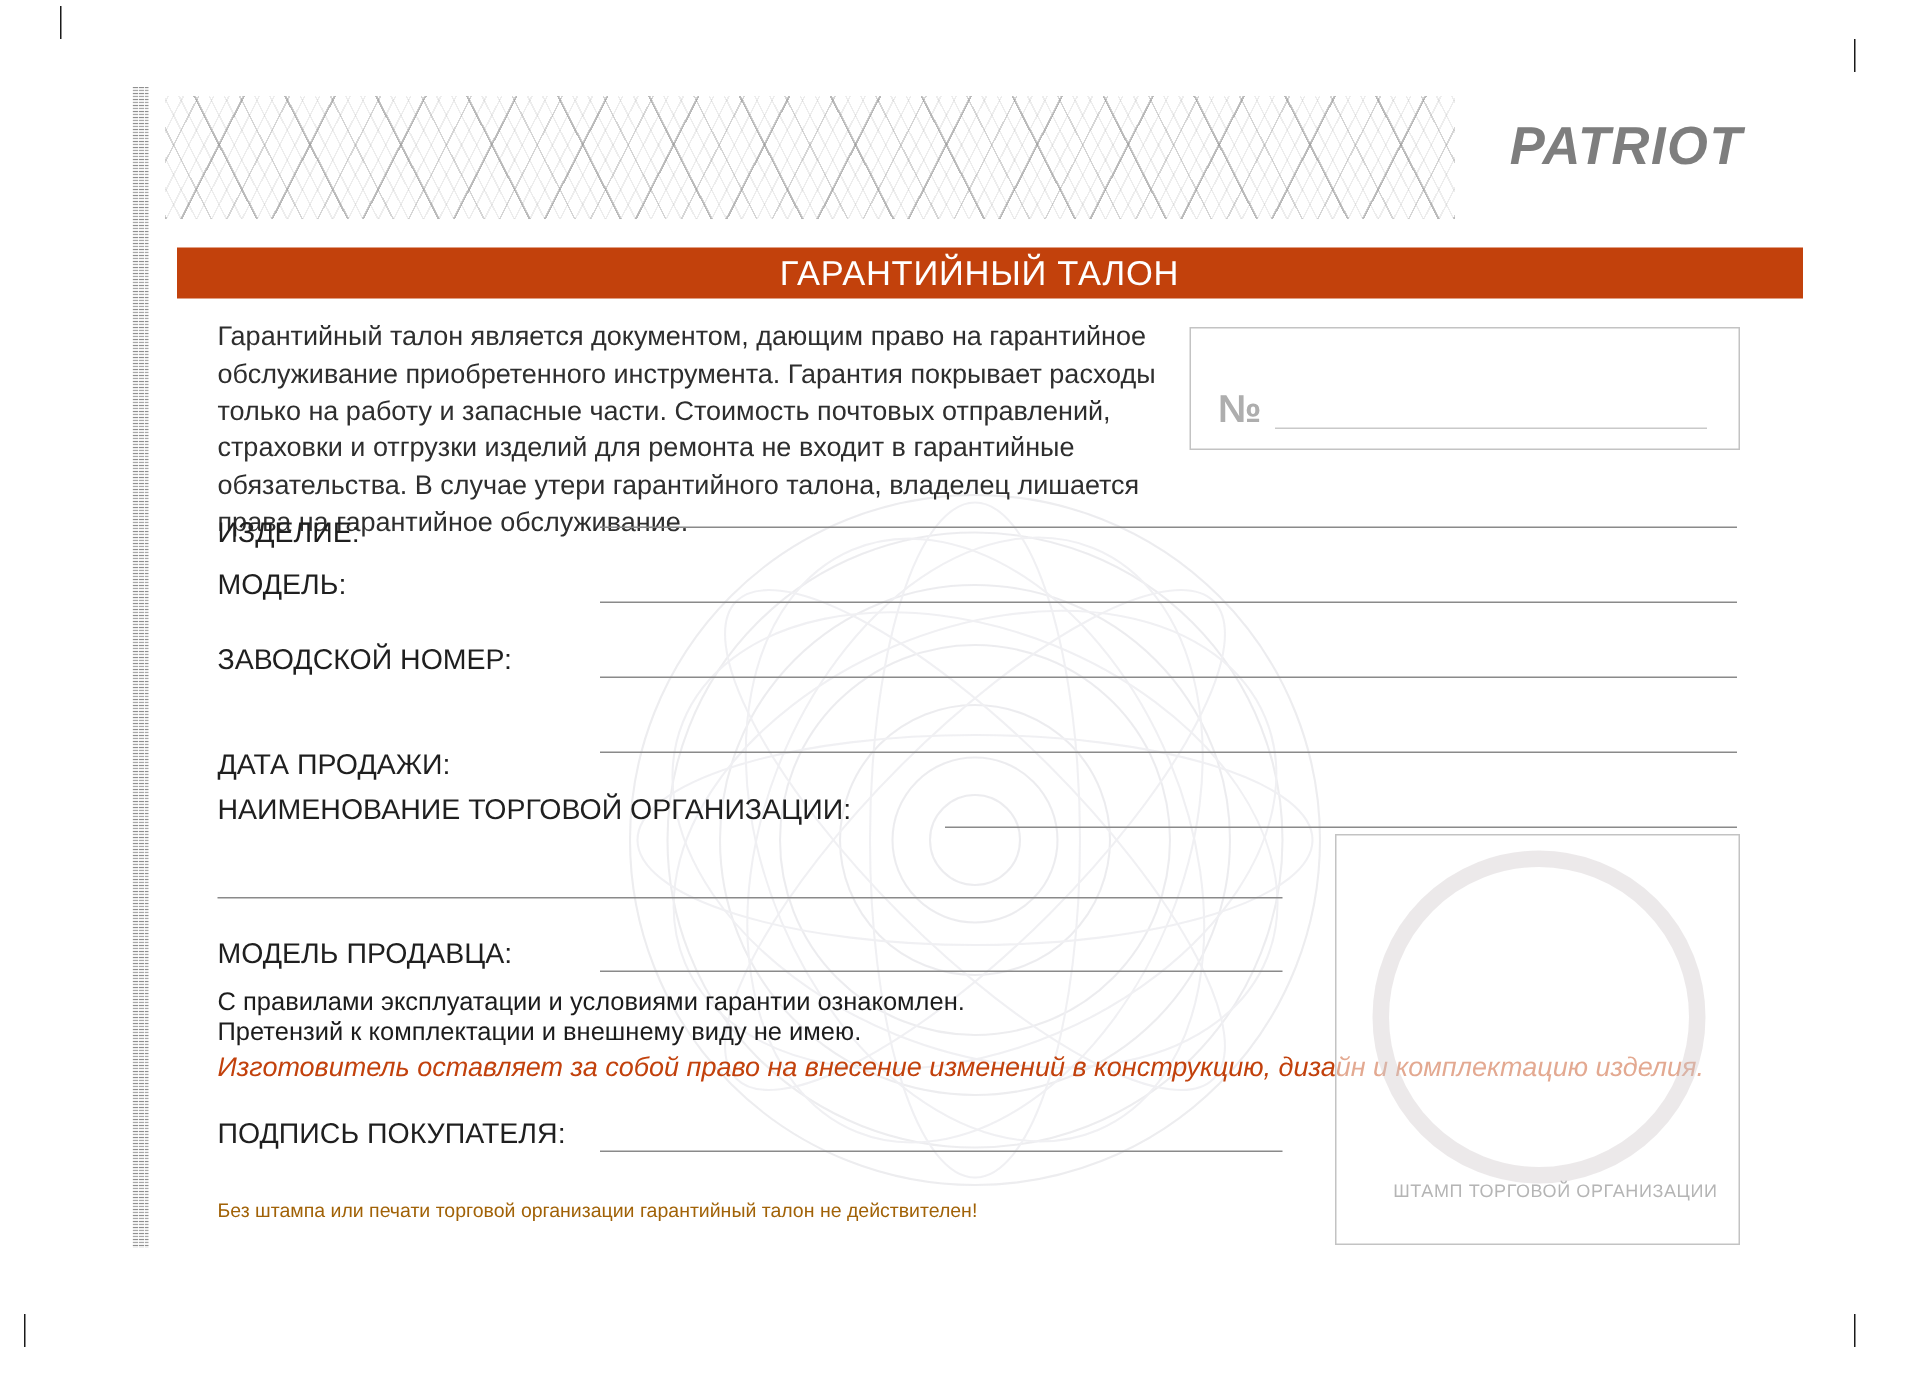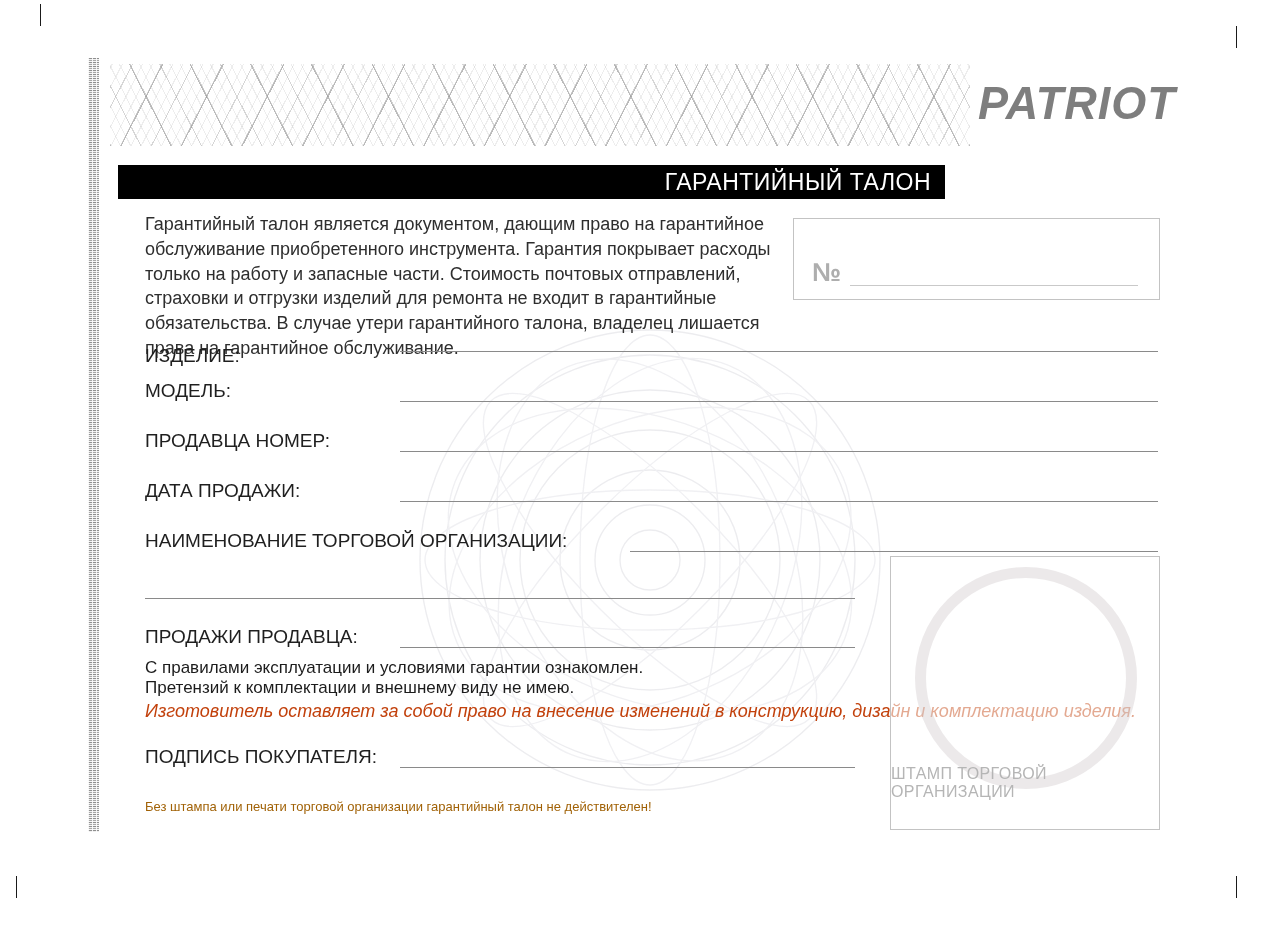--- a/index.html
+++ b/index.html
@@ -32,29 +32,29 @@
       repeating-linear-gradient(63deg,  rgba(145,145,145,.40) 0 1.5px, transparent 1.5px 54px),
       repeating-linear-gradient(-63deg, rgba(145,145,145,.40) 0 1.5px, transparent 1.5px 54px),
       repeating-linear-gradient(63deg,  rgba(160,160,160,.30) 0 1px, transparent 1px 27px),
       repeating-linear-gradient(-63deg, rgba(160,160,160,.30) 0 1px, transparent 1px 27px),
       repeating-linear-gradient(63deg,  rgba(175,175,175,.22) 0 1px, transparent 1px 9px),
       repeating-linear-gradient(-63deg, rgba(175,175,175,.22) 0 1px, transparent 1px 9px);
   }
 
   .brand-logo{
     position:absolute; left:978px; top:78px; width:184px; height:40px;
-    font-size:45px; font-weight:bold; font-style:italic;
+    font-size:35px; font-weight:bold; font-style:italic;
     letter-spacing:1px; color:#7e7e7e; text-align:right;
     transform:scaleY(1.02);
   }
 
   .title-bar{
-    position:absolute; left:118px; top:165px; width:827px; height:34px;
-    background:#000000; color:#ffffff;
-    display:flex; align-items:center; justify-content:flex-end;
+    position:absolute; left:118px; top:165px; width:1084px; height:34px;
+    background:#c2410c; color:#ffffff;
+    display:flex; align-items:center; justify-content:center;
     padding-right:14px; font-size:23px; letter-spacing:.5px;
   }
 
   .intro-text{
     position:absolute; left:145px; top:212px; width:635px;
     font-size:18px; line-height:1.38; color:#2e2e2e;
   }
 
   .number-box{
     position:absolute; left:793px; top:218px; width:367px; height:82px;
@@ -87,22 +87,22 @@
   .stamp-box{
     position:absolute; left:890px; top:556px; width:270px; height:274px;
     border:1px solid #c3c3c3; background:rgba(255,255,255,.55);
   }
   .stamp-circle{
     position:absolute; left:24px; top:10px; width:222px; height:222px;
     border-radius:50%;
     border:11px solid rgba(205,196,200,.38);
   }
   .stamp-box-label{
-    position:absolute; left:0; right:4px; bottom:28px;
-    text-align:left; font-size:16px; letter-spacing:.4px; color:#b5b5b5;
+    position:absolute; left:0; right:14px; bottom:28px;
+    text-align:right; font-size:12px; letter-spacing:.4px; color:#b5b5b5;
   }
 
   .watermark{ position:absolute; left:405px; top:325px; pointer-events:none; }
 </style>
 </head>
 <body>
 
 <div class="page">
 
   <div class="crop v" style="left:40px; top:4px;"></div>
@@ -148,31 +148,31 @@
     <span class="num-label">№</span>
     <div class="num-line"></div>
   </div>
 
   <div class="field-label" style="top:345px;">ИЗДЕЛИЕ:</div>
   <div class="field-line" style="left:400px; top:351px; width:758px;"></div>
 
   <div class="field-label" style="top:380px;">МОДЕЛЬ:</div>
   <div class="field-line" style="left:400px; top:401px; width:758px;"></div>
 
-  <div class="field-label" style="top:430px;">ПРОДАВЦА НОМЕР:</div>
+  <div class="field-label" style="top:430px;">ЗАВОДСКОЙ НОМЕР:</div>
   <div class="field-line" style="left:400px; top:451px; width:758px;"></div>
 
-  <div class="field-label" style="top:480px;">ДАТА ПРОДАЖИ:</div>
+  <div class="field-label" style="top:500px;">ДАТА ПРОДАЖИ:</div>
   <div class="field-line" style="left:400px; top:501px; width:758px;"></div>
 
   <div class="field-label" style="top:530px;text-align:center;">НАИМЕНОВАНИЕ ТОРГОВОЙ ОРГАНИЗАЦИИ:</div>
   <div class="field-line" style="left:630px; top:551px; width:528px;"></div>
   <div class="field-line" style="left:145px; top:598px; width:710px;"></div>
 
-  <div class="field-label" style="top:626px;">ПРОДАЖИ ПРОДАВЦА:</div>
+  <div class="field-label" style="top:626px;">МОДЕЛЬ ПРОДАВЦА:</div>
   <div class="field-line" style="left:400px; top:647px; width:455px;"></div>
 
   <div class="ack-text" style="top:658px;">С правилами эксплуатации и условиями гарантии ознакомлен.</div>
   <div class="ack-text" style="top:678px;">Претензий к комплектации и внешнему виду не имею.</div>
   <div class="small-note" style="top:701px;">Изготовитель оставляет за собой право на внесение изменений в конструкцию, дизайн и комплектацию изделия.</div>
 
   <div class="field-label" style="top:746px;">ПОДПИСЬ ПОКУПАТЕЛЯ:</div>
   <div class="field-line" style="left:400px; top:767px; width:455px;"></div>
 
   <div class="bottom-note">Без штампа или печати торговой организации гарантийный талон не действителен!</div>

